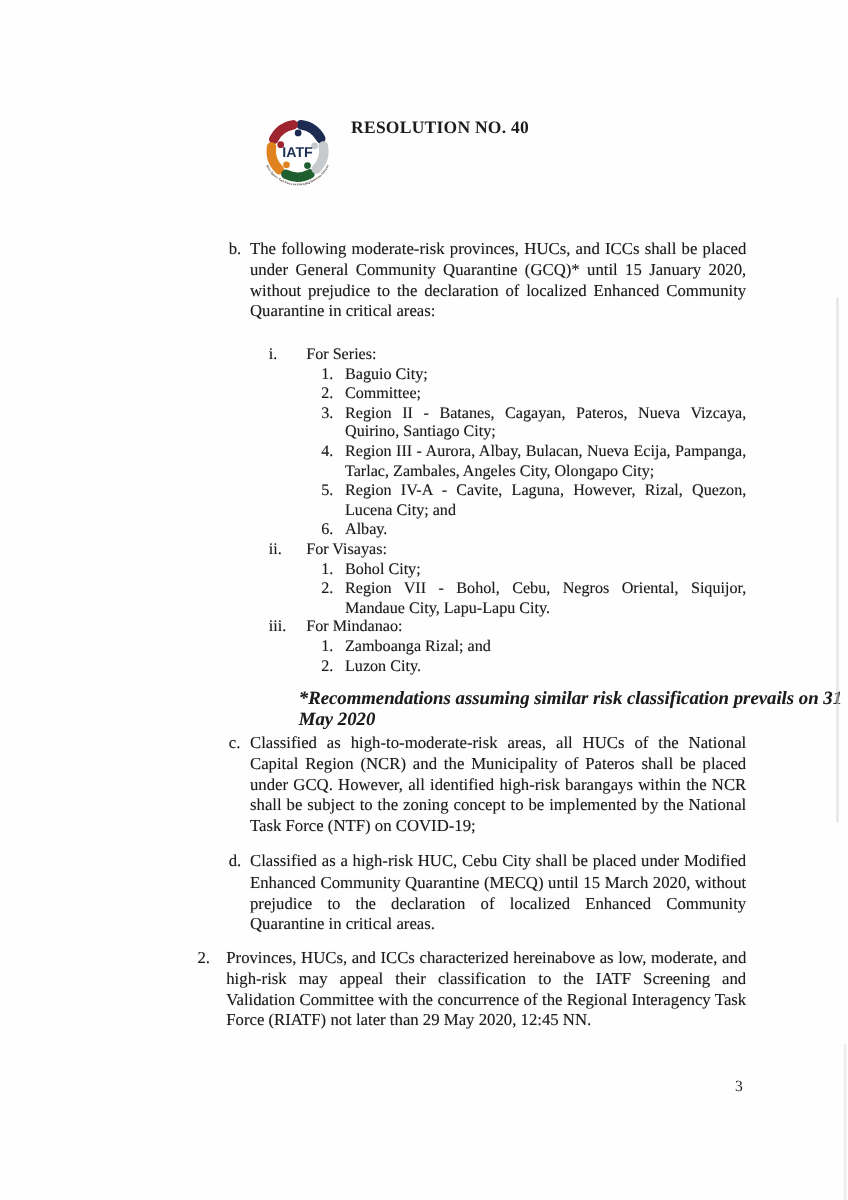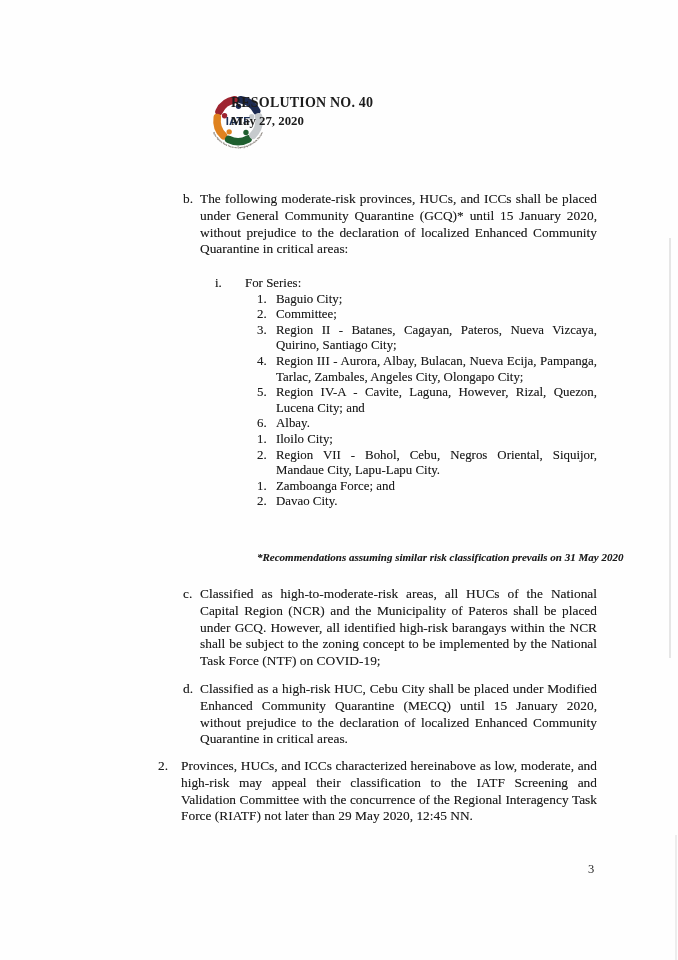--- a/index.html
+++ b/index.html
@@ -5,21 +5,21 @@
   html,body{margin:0;padding:0;}
   body{
     width:678px;height:960px;position:relative;overflow:hidden;
     background:#fefefe;
     font-family:"Liberation Serif", serif;
     color:#1c1c1c;
   }
   .abs{position:absolute;}
   
   #logo{left:196px;top:86px;width:84px;height:86px;}
-  #title-block{left:231px;top:95px;width:242px;text-align:left;}
+  #title-block{left:231px;top:95px;width:242px;text-align:center;}
   .title-line1{font-size:14px;font-weight:bold;letter-spacing:.2px;margin:0 0 3px 0;}
   .title-line2{font-size:12.8px;font-weight:bold;margin:0 0 3px 0;}
   .title-line3{font-size:12.8px;font-weight:bold;margin:0;}
   
   .para{display:flex;font-size:13.4px;line-height:16.8px;
         text-shadow:0 0 .6px rgba(40,40,40,.45);}
   .para .plabel{flex:0 0 17px;}
   .para .ptext{width:397px;text-align:justify;}
   #para-b{left:183px;top:191px;width:415px;}
   #para-c{left:183px;top:586px;width:415px;}
@@ -29,22 +29,22 @@
   #para-2 .ptext{width:416px;}
   
   #sublists{left:215px;top:276px;width:385px;font-size:12.9px;line-height:15.6px;
             text-shadow:0 0 .6px rgba(40,40,40,.45);}
   .list-head{display:flex;}
   .list-head .marker{flex:0 0 30px;}
   .list-item{display:flex;margin-left:42px;}
   .list-item .num{flex:0 0 19px;}
   .list-item .itext{width:321px;text-align:justify;}
   
-  #footnote{left:239px;top:551px;font-size:11px;font-weight:bold;font-style:italic;
-            text-shadow:0 0 .5px rgba(40,40,40,.4);margin-left:18px;}
+  #footnote{left:239px;top:551px;font-size:15px;font-weight:bold;font-style:italic;
+            text-shadow:0 0 .5px rgba(40,40,40,.4);}
   
   #page-number{left:588px;top:862px;font-size:12.5px;}
   
   .scan-edge{background:#d9d9d9;opacity:.65;}
   #scan-edge-1{left:669px;top:238px;width:2px;height:420px;}
   #scan-edge-2{left:675px;top:835px;width:2px;height:125px;opacity:.45;}
 </style>
 </head>
 <body>
 
@@ -65,21 +65,20 @@
   <defs>
     <path id="tagline-arc" d="M 20.1 53.9 A 33 33 0 0 0 79.9 53.9" fill="none"></path>
   </defs>
   <text font-size="3" font-family="Liberation Serif, serif" font-weight="bold" fill="#4c4036">
     <textPath href="#tagline-arc" startOffset="50%" text-anchor="middle">Inter-Agency Task Force on Emerging Infectious Diseases</textPath>
   </text>
 </svg>
 
 <div id="title-block" class="abs">
   <div class="title-line1">RESOLUTION NO. 40</div>
-  <div class="title-line3">May 27, 2020</div>
 </div>
 
 <div id="para-b" class="para abs">
   <span class="plabel">b.</span>
   <span class="ptext">The following moderate-risk provinces, HUCs, and ICCs shall be placed under General Community Quarantine (GCQ)* until 15 January 2020, without prejudice to the declaration of localized Enhanced Community Quarantine in critical areas:</span>
 </div>
 
 <div id="sublists" class="abs">
 
   <div class="list-head">
@@ -104,49 +103,57 @@
   </div>
   <div class="list-item">
     <span class="num">5.</span>
     <span class="itext">Region IV-A - Cavite, Laguna, However, Rizal, Quezon, Lucena City; and</span>
   </div>
   <div class="list-item">
     <span class="num">6.</span>
     <span class="itext">Albay.</span>
   </div>
 
+  <div class="list-head">
+    <span class="marker">ii.</span>
+    <span>For Visayas:</span>
+  </div>
   <div class="list-item">
     <span class="num">1.</span>
-    <span class="itext">Iloilo City;</span>
+    <span class="itext">Bohol City;</span>
   </div>
   <div class="list-item">
     <span class="num">2.</span>
     <span class="itext">Region VII - Bohol, Cebu, Negros Oriental, Siquijor, Mandaue City, Lapu-Lapu City.</span>
   </div>
 
+  <div class="list-head">
+    <span class="marker">iii.</span>
+    <span>For Mindanao:</span>
+  </div>
   <div class="list-item">
     <span class="num">1.</span>
-    <span class="itext">Zamboanga Force; and</span>
+    <span class="itext">Zamboanga Rizal; and</span>
   </div>
   <div class="list-item">
     <span class="num">2.</span>
-    <span class="itext">Davao City.</span>
+    <span class="itext">Luzon City.</span>
   </div>
 </div>
 
 <div id="footnote" class="abs">*Recommendations assuming similar risk classification prevails on 31 May 2020</div>
 
 <div id="para-c" class="para abs">
   <span class="plabel">c.</span>
   <span class="ptext">Classified as high-to-moderate-risk areas, all HUCs of the National Capital Region (NCR) and the Municipality of Pateros shall be placed under GCQ. However, all identified high-risk barangays within the NCR shall be subject to the zoning concept to be implemented by the National Task Force (NTF) on COVID-19;</span>
 </div>
 
 <div id="para-d" class="para abs">
   <span class="plabel">d.</span>
-  <span class="ptext">Classified as a high-risk HUC, Cebu City shall be placed under Modified Enhanced Community Quarantine (MECQ) until 15 January 2020, without prejudice to the declaration of localized Enhanced Community Quarantine in critical areas.</span>
+  <span class="ptext">Classified as a high-risk HUC, Cebu City shall be placed under Modified Enhanced Community Quarantine (MECQ) until 15 March 2020, without prejudice to the declaration of localized Enhanced Community Quarantine in critical areas.</span>
 </div>
 
 <div id="para-2" class="para abs">
   <span class="plabel">2.</span>
   <span class="ptext">Provinces, HUCs, and ICCs characterized hereinabove as low, moderate, and high-risk may appeal their classification to the IATF Screening and Validation Committee with the concurrence of the Regional Interagency Task Force (RIATF) not later than 29 May 2020, 12:45 NN.</span>
 </div>
 
 <div id="page-number" class="abs">3</div>
 
 <div id="scan-edge-1" class="abs scan-edge"></div>

